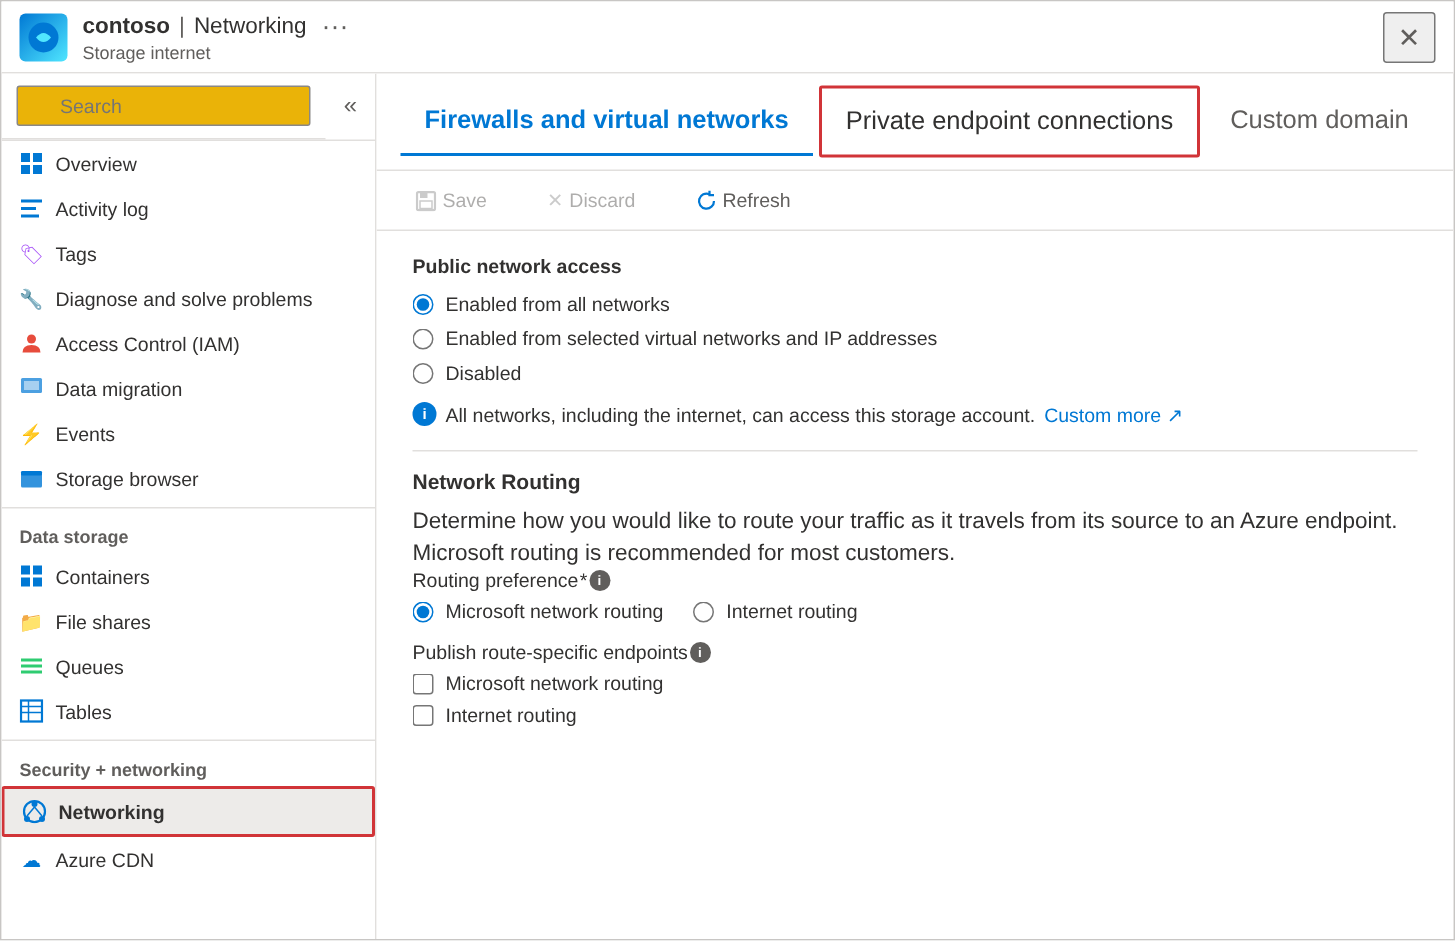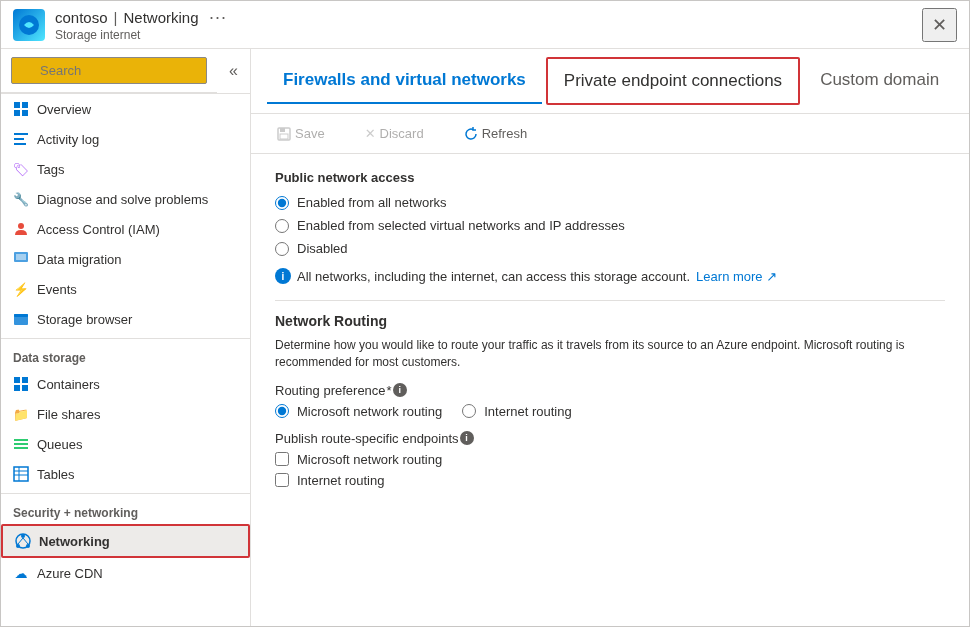--- a/index.html
+++ b/index.html
@@ -47,21 +47,21 @@
     .radio-group { display: flex; flex-direction: column; gap: 8px; margin-bottom: 12px; }
     .radio-item { display: flex; align-items: center; gap: 8px; font-size: 13px; }
     .radio-input { width: 14px; height: 14px; accent-color: #0078d4; cursor: pointer; }
 
     .info-row { display: flex; align-items: center; gap: 6px; font-size: 13px; color: #323130; margin-bottom: 16px; }
     .info-icon { width: 16px; height: 16px; background: #0078d4; border-radius: 50%; color: white; font-size: 10px; font-weight: bold; display: flex; align-items: center; justify-content: center; flex-shrink: 0; }
     .link { color: #0078d4; text-decoration: none; cursor: pointer; }
 
     .network-routing-section { margin-top: 8px; }
     .network-routing-title { font-size: 14px; font-weight: 700; color: #323130; margin-bottom: 8px; }
-    .routing-desc { font-size: 12px; color: #323130; margin-bottom: 12px; line-height: 1.4; }
+    .routing-desc { font-size: 15px; color: #323130; line-height: 1.4; }
 
     .field-label { font-size: 13px; color: #323130; margin-bottom: 6px; display: flex; align-items: center; gap: 1px; }
     .info-circle { width: 14px; height: 14px; background: #605e5c; border-radius: 50%; color: white; font-size: 9px; font-weight: bold; display: flex; align-items: center; justify-content: center; cursor: pointer; }
 
     .radio-row { display: flex; align-items: center; gap: 20px; margin-bottom: 12px; }
 
     .checkbox-group { display: flex; flex-direction: column; gap: 6px; }
     .checkbox-item { display: flex; align-items: center; gap: 8px; font-size: 13px; }
     .checkbox-input { width: 14px; height: 14px; accent-color: #0078d4; cursor: pointer; }
 
@@ -79,21 +79,21 @@
   <div class="title-bar">
     <div class="title-bar-left">
       <div class="app-icon">
         <svg width="22" height="22" viewBox="0 0 22 22">
             <circle cx="11" cy="11" r="10" fill="#0078d4"></circle>
             <path d="M6 11 Q11 5 16 11 Q11 17 6 11Z" fill="#50e6ff"></path>
           </svg>
       </div>
       <div>
         <div style="display:flex;align-items:center;gap:6px;">
-          <span style="font-size:15px;font-weight:400;">contoso</span>
+          <span style="font-size:15px;font-weight:700;">contoso</span>
           <span style="color:#605e5c;font-size:15px;">|</span>
           <span style="font-size:15px;font-weight:400;">Networking</span>
           <span style="color:#605e5c;font-size:18px;margin-left:4px;cursor:pointer;">···</span>
         </div>
         <div style="font-size:12px;color:#605e5c;">Storage internet</div>
       </div>
     </div>
     <button class="close-btn">✕</button>
   </div>
 
@@ -277,21 +277,21 @@
           <label class="radio-item">
             <input type="radio" class="radio-input" name="network-access" style="">
             <span>Disabled</span>
           </label>
         </div>
 
         <div class="info-row">
           <div class="info-icon">i</div>
           <span>All networks, including the internet, can access this storage account.</span>
           <a class="link">
-            <span>Learn more</span>
+            <span>Custom more</span>
             <span> ↗</span>
           </a>
         </div>
 
         <hr class="section-divider">
 
         <div class="network-routing-section">
           <div class="network-routing-title">Network Routing</div>
           <div class="routing-desc">Determine how you would like to route your traffic as it travels from its source to an Azure endpoint. Microsoft routing is recommended for most customers.</div>
 

